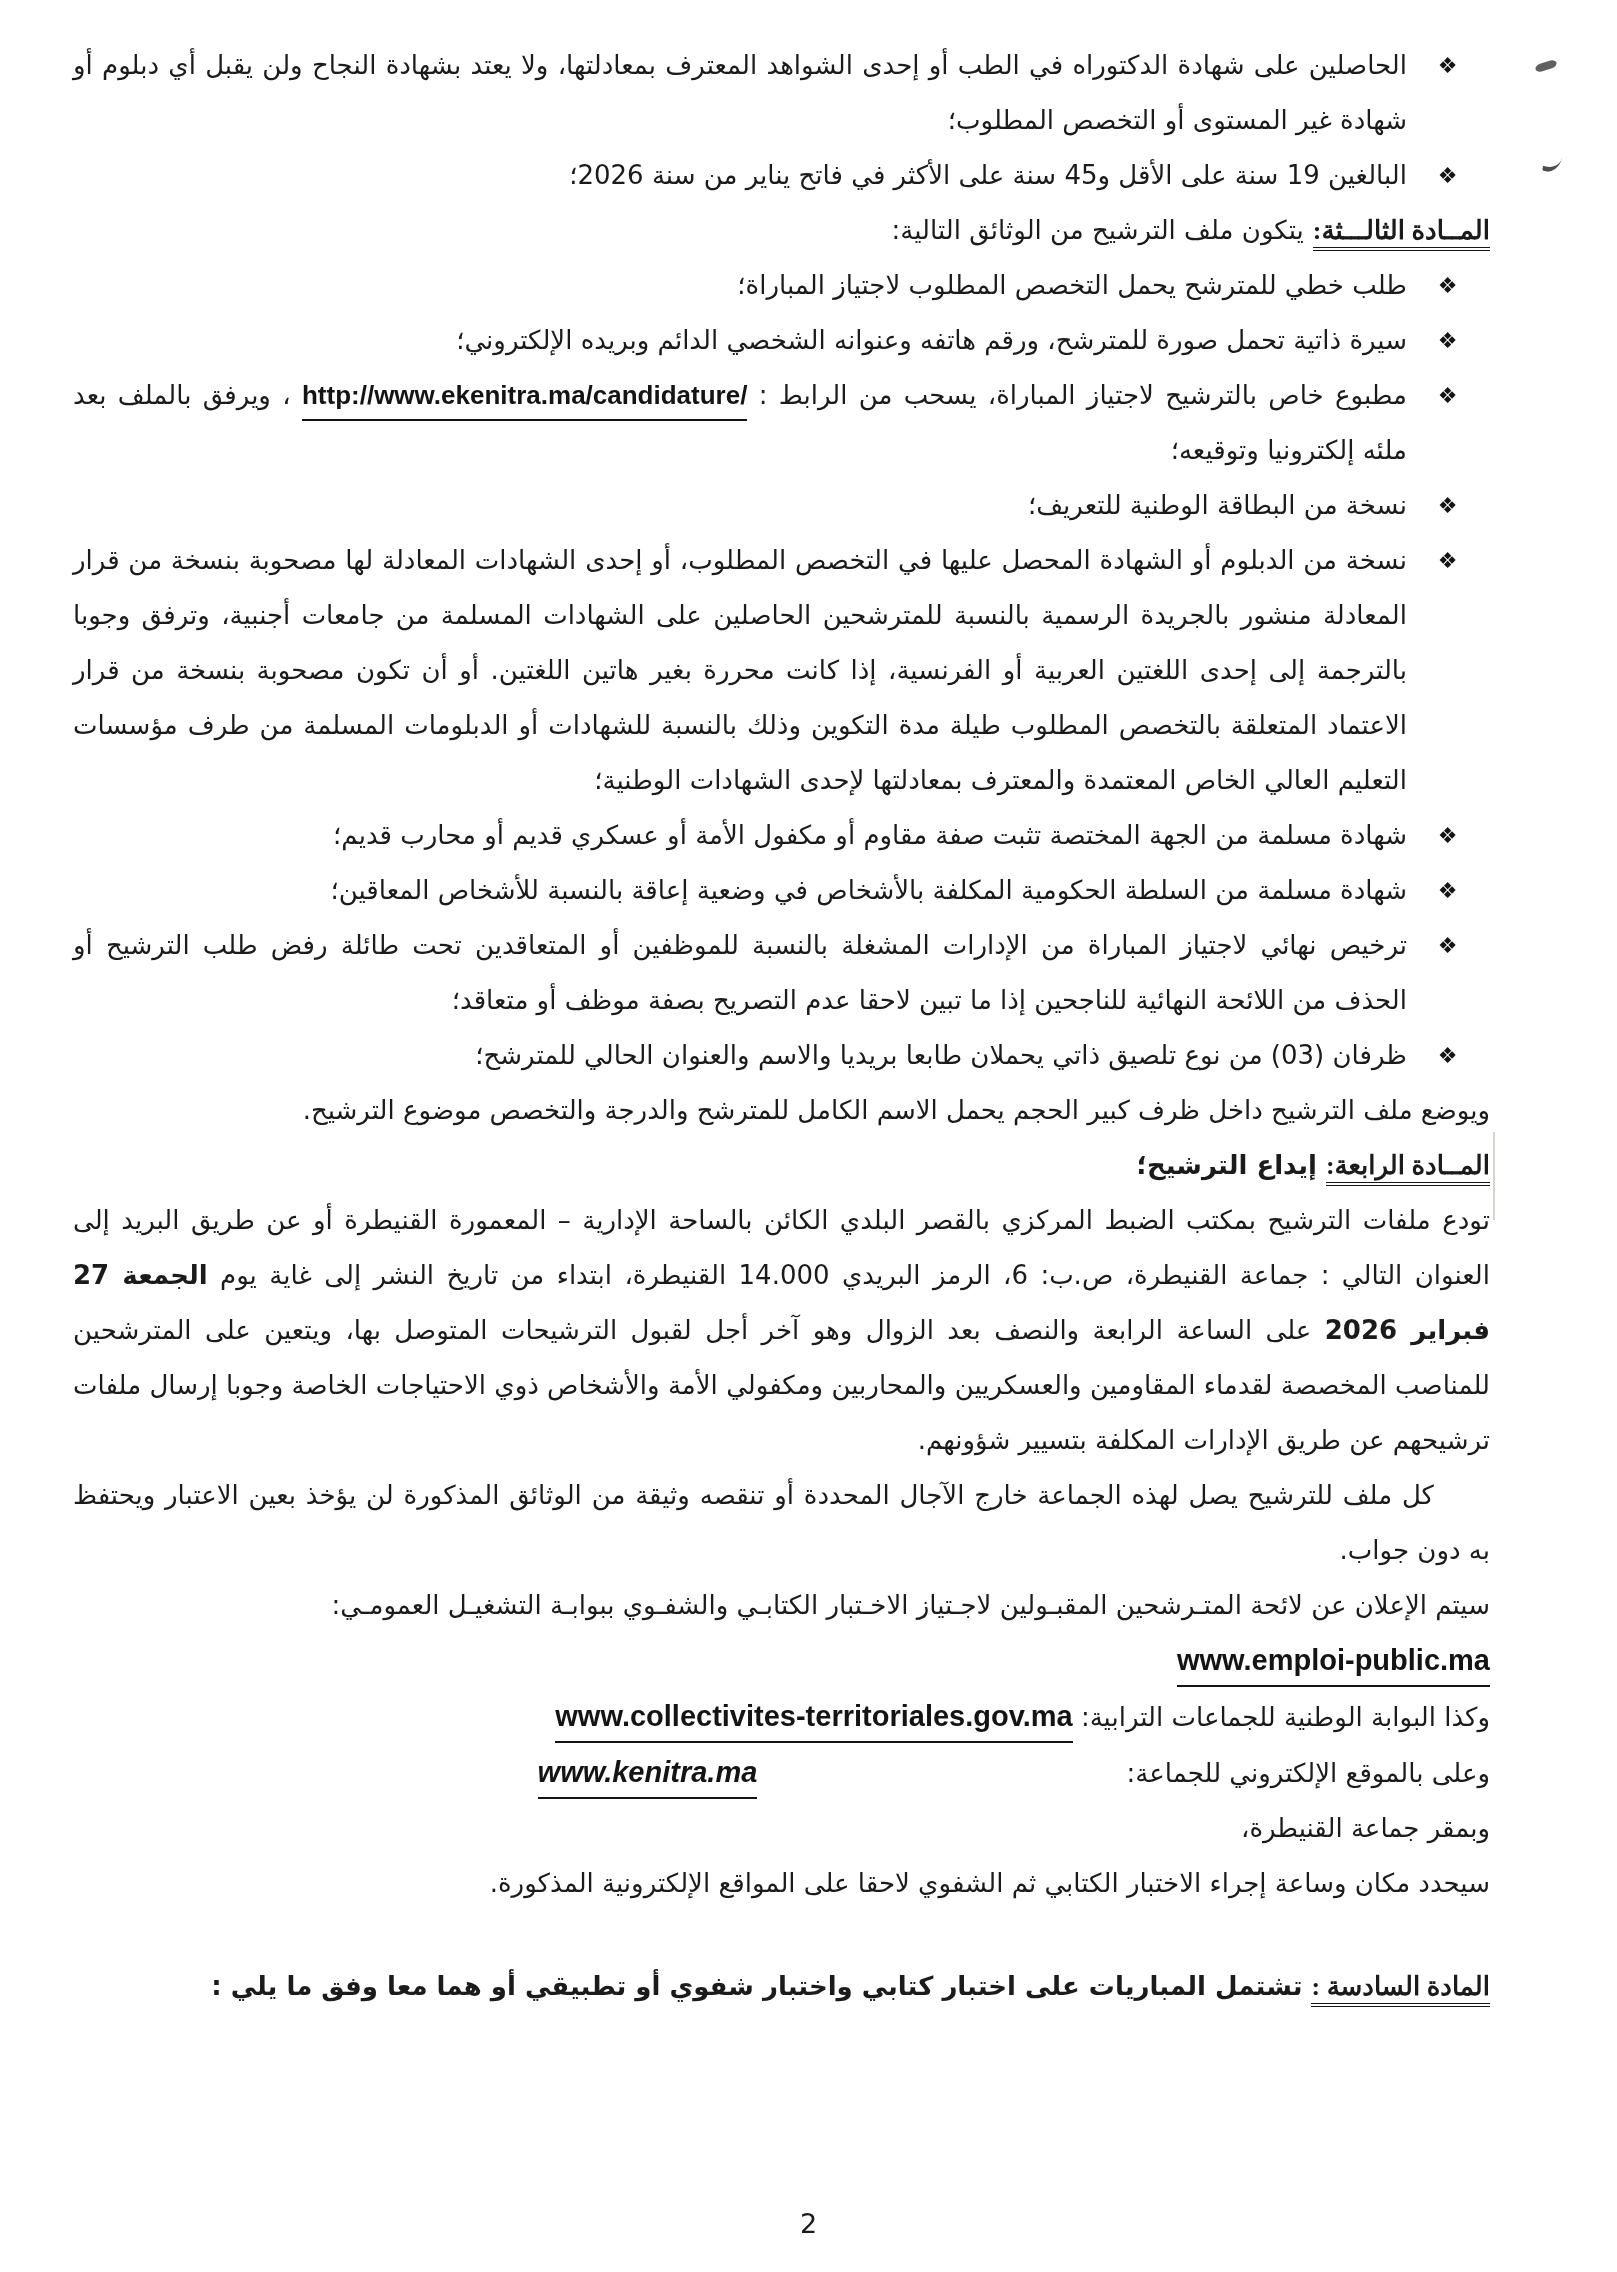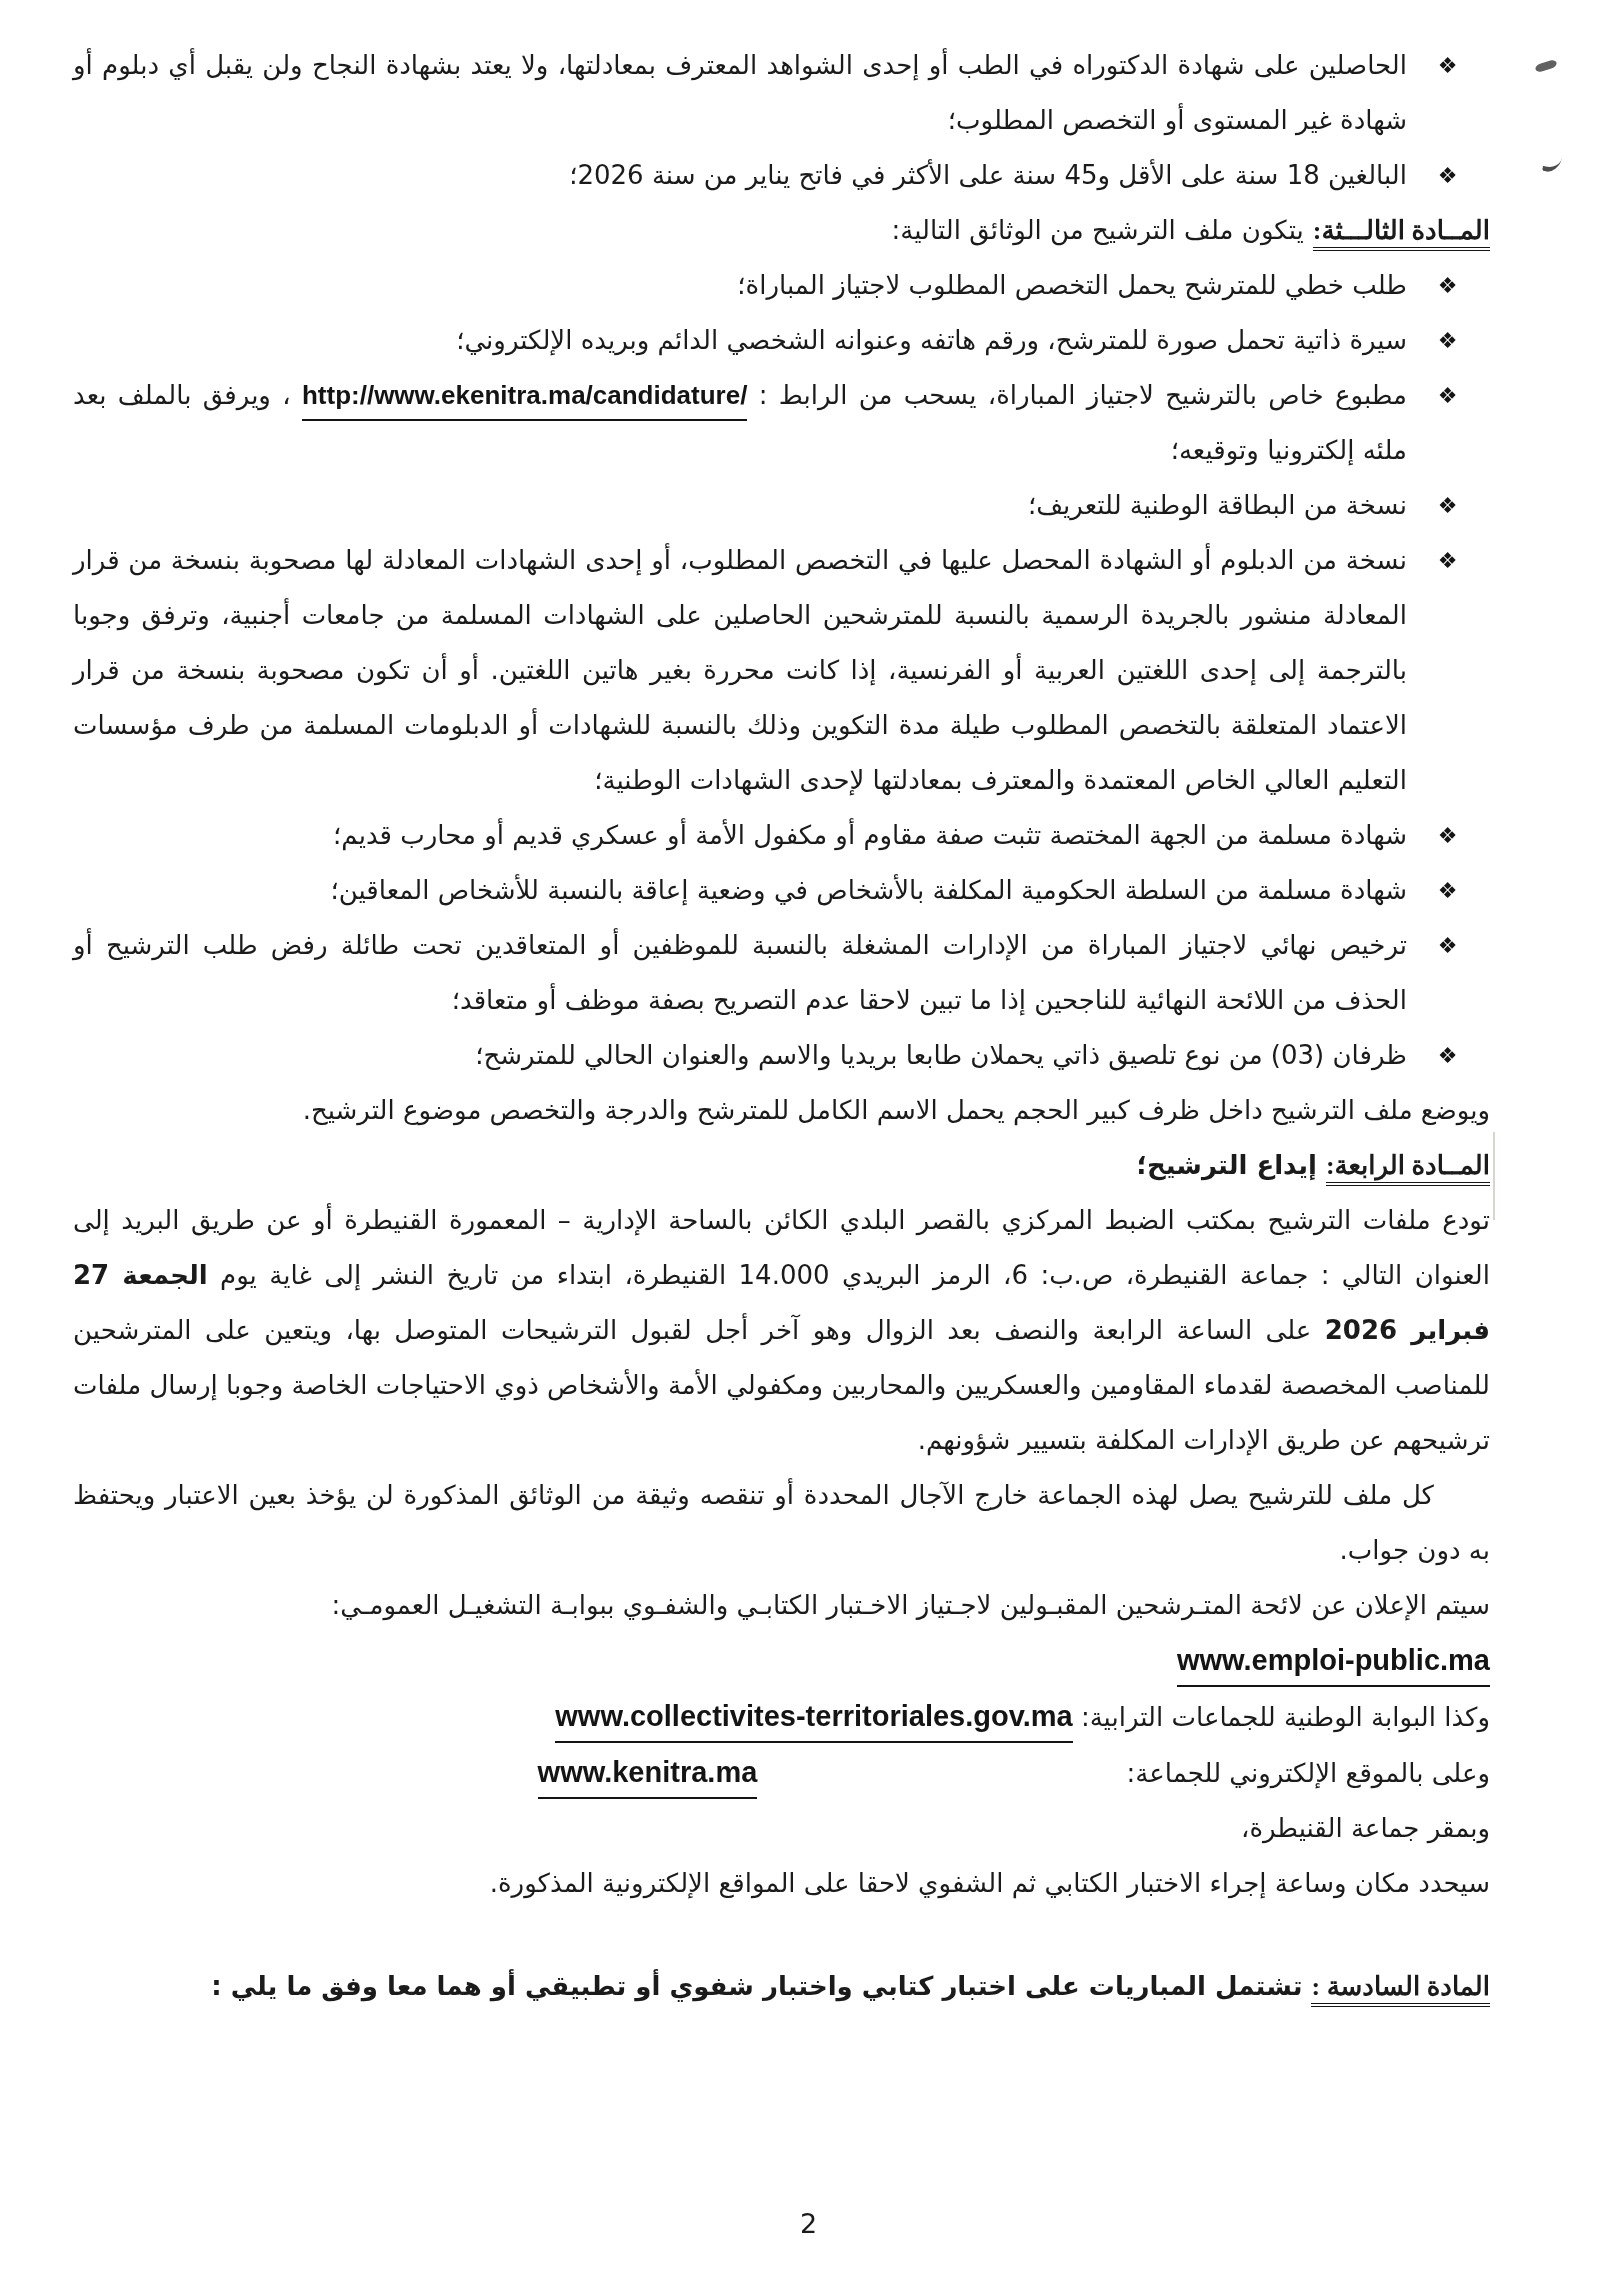--- a/index.html
+++ b/index.html
@@ -45,21 +45,21 @@
     font-weight:bold;
     text-decoration:none;
     border-bottom:2.6px solid #141414;
     font-family:"Liberation Sans","DejaVu Sans",sans-serif;
     padding-bottom:9px;
     unicode-bidi:embed;
   }
   .url-line{text-align:justify;}
   .url-line a.doclink{font-size:29px;}
   .url-line.first{text-align:right;}
-  .gap-url{margin-right:361px;}
+  .gap-url{margin-right:361px;font-style:italic;}
   .footer{
     position:absolute;
     bottom:34px;left:0;right:0;
     text-align:center;
     font-size:27px;
     line-height:31px;
   }
   .a6{margin-top:48px;}
   
   .mark1{
@@ -88,21 +88,21 @@
   <span class="mark2"></span>
   <span class="scanline"></span>
 
   <ul class="blist">
     <li>
       <span class="blt">❖</span>
       <span>الحاصلين على شهادة الدكتوراه في الطب أو إحدى الشواهد المعترف بمعادلتها، ولا يعتد بشهادة النجاح ولن يقبل أي دبلوم أو شهادة غير المستوى أو التخصص المطلوب؛</span>
     </li>
     <li>
       <span class="blt">❖</span>
-      <span>البالغين 18 سنة على الأقل و45 سنة على الأكثر في فاتح يناير من سنة 2026؛</span>
+      <span>البالغين 19 سنة على الأقل و45 سنة على الأكثر في فاتح يناير من سنة 2026؛</span>
     </li>
   </ul>
 
   <p class="heading"><span class="dul">المــادة الثالـــثة:</span> <span style="font-weight:normal">يتكون ملف الترشيح من الوثائق التالية:</span></p>
 
   <ul class="blist">
     <li>
       <span class="blt">❖</span>
       <span>طلب خطي للمترشح يحمل التخصص المطلوب لاجتياز المباراة؛</span>
     </li>

